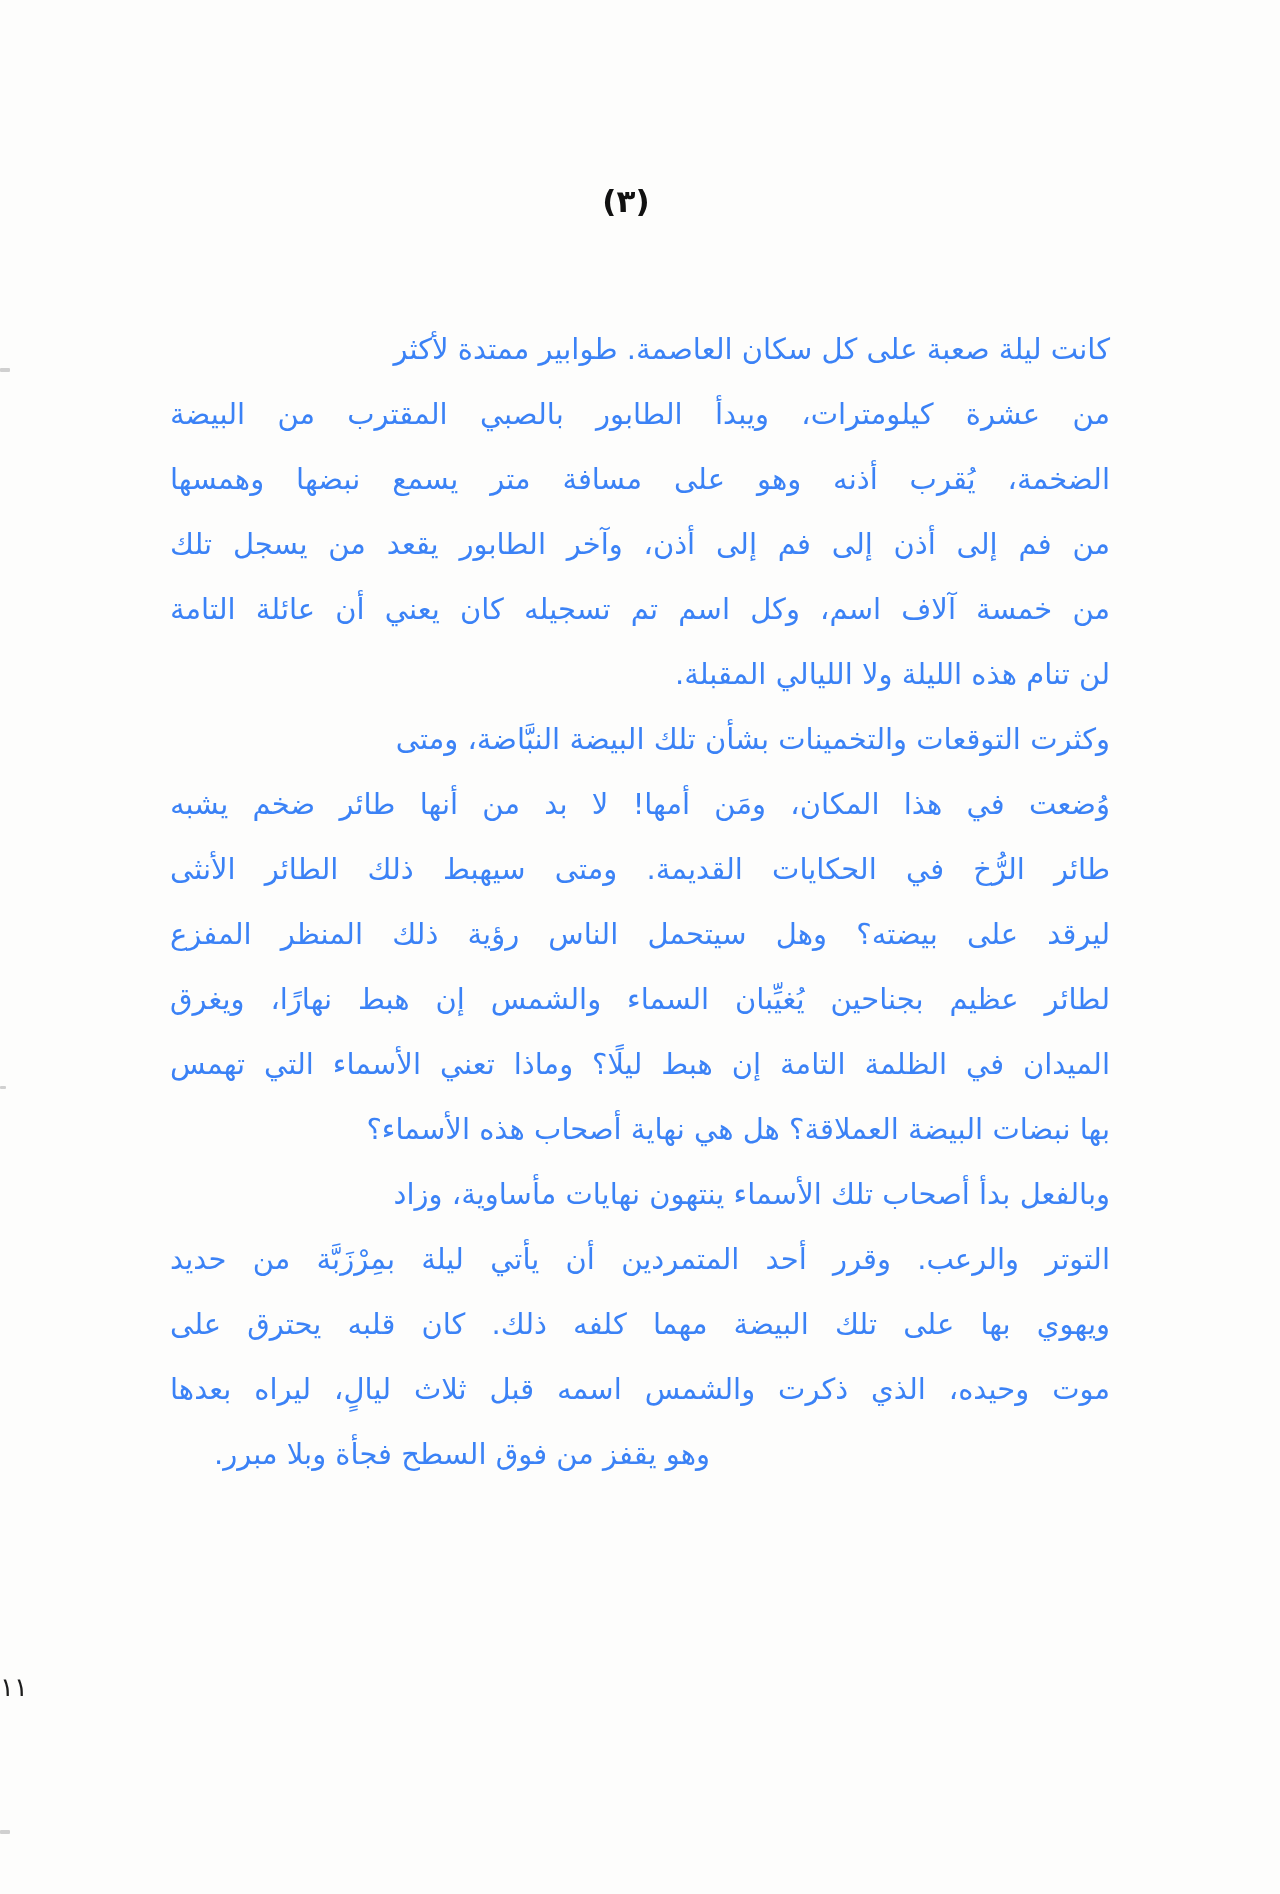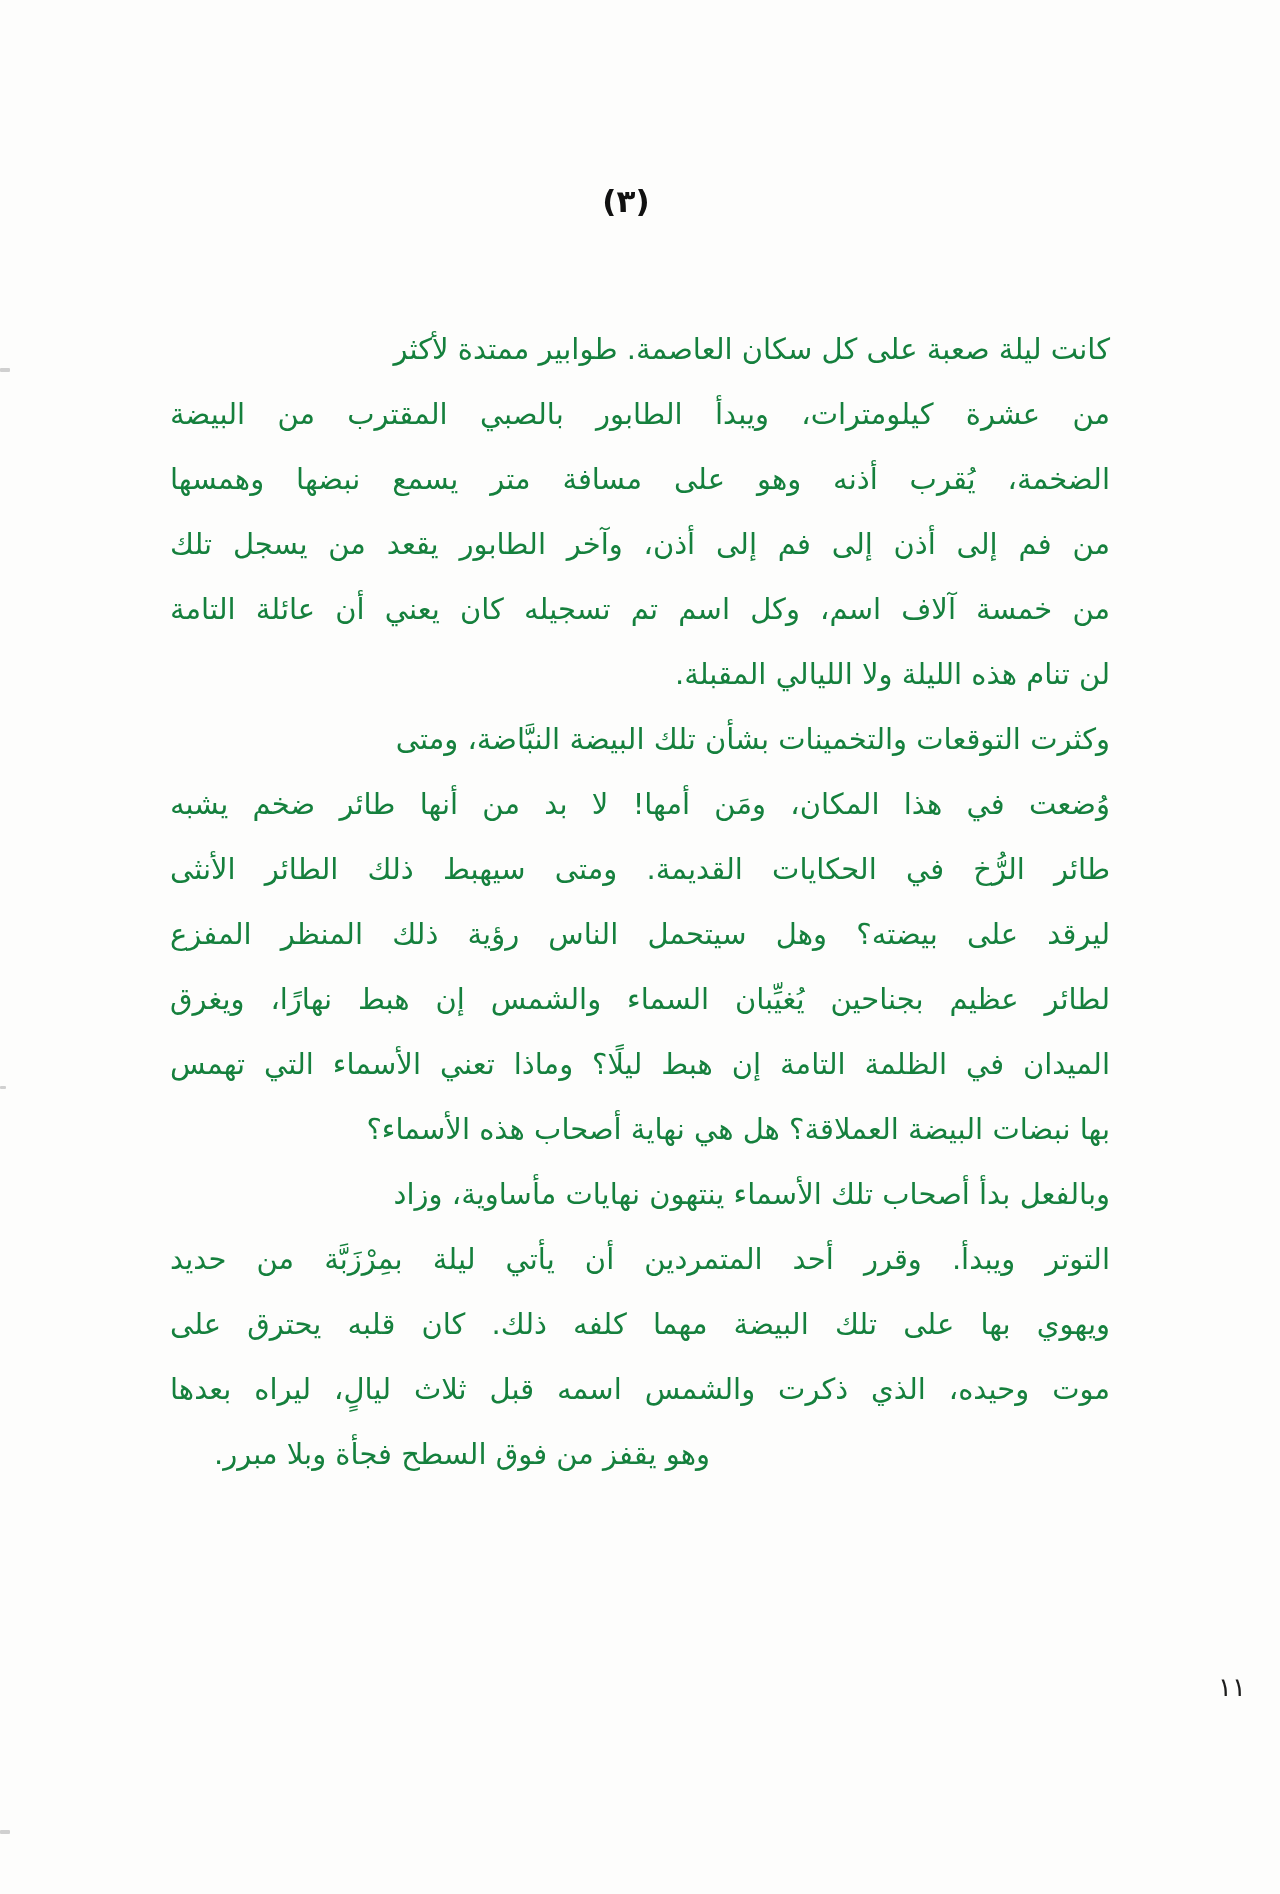--- a/index.html
+++ b/index.html
@@ -25,42 +25,42 @@
     position:absolute;
     top:317px;
     left:170px;right:170px;
     direction:rtl;
   }
   .line{
     height:65px;
     line-height:65px;
     font-size:29px;
     white-space:nowrap;
-    color:#15803d;
+    color:#3b82f6;
   }
   
   .line.just{
     text-align:justify;
     text-align-last:justify;
     white-space:normal;
   }
   
   .line.first,
   .line.last{
     text-align:right;
   }
   
   .line.closing{
     text-align:right;
     padding-right:400px;
   }
   .pageno{
     position:absolute;
     top:1672px;left:0;right:34px;
-    text-align:right;
+    text-align:left;
     font-size:26px;
     color:#1c1c1c;
   }
   .artifact{
     position:absolute;
     left:0;
     background:#b9b9b9;
     opacity:.65;
     border-radius:1px;
   }
@@ -90,21 +90,21 @@
 
     <div class="line first">وكثرت التوقعات والتخمينات بشأن تلك البيضة النبَّاضة، ومتى</div>
     <div class="line just">وُضعت في هذا المكان، ومَن أمها! لا بد من أنها طائر ضخم يشبه</div>
     <div class="line just">طائر الرُّخ في الحكايات القديمة. ومتى سيهبط ذلك الطائر الأنثى</div>
     <div class="line just">ليرقد على بيضته؟ وهل سيتحمل الناس رؤية ذلك المنظر المفزع</div>
     <div class="line just">لطائر عظيم بجناحين يُغيِّبان السماء والشمس إن هبط نهارًا، ويغرق</div>
     <div class="line just">الميدان في الظلمة التامة إن هبط ليلًا؟ وماذا تعني الأسماء التي تهمس</div>
     <div class="line last">بها نبضات البيضة العملاقة؟ هل هي نهاية أصحاب هذه الأسماء؟</div>
 
     <div class="line first">وبالفعل بدأ أصحاب تلك الأسماء ينتهون نهايات مأساوية، وزاد</div>
-    <div class="line just">التوتر ويبدأ. وقرر أحد المتمردين أن يأتي ليلة بمِرْزَبَّة من حديد</div>
+    <div class="line just">التوتر والرعب. وقرر أحد المتمردين أن يأتي ليلة بمِرْزَبَّة من حديد</div>
     <div class="line just">ويهوي بها على تلك البيضة مهما كلفه ذلك. كان قلبه يحترق على</div>
     <div class="line just">موت وحيده، الذي ذكرت والشمس اسمه قبل ثلاث ليالٍ، ليراه بعدها</div>
     <div class="line closing">وهو يقفز من فوق السطح فجأة وبلا مبرر.</div>
 
   </div>
 
   <div class="pageno">١١</div>
 
 </div>
 

